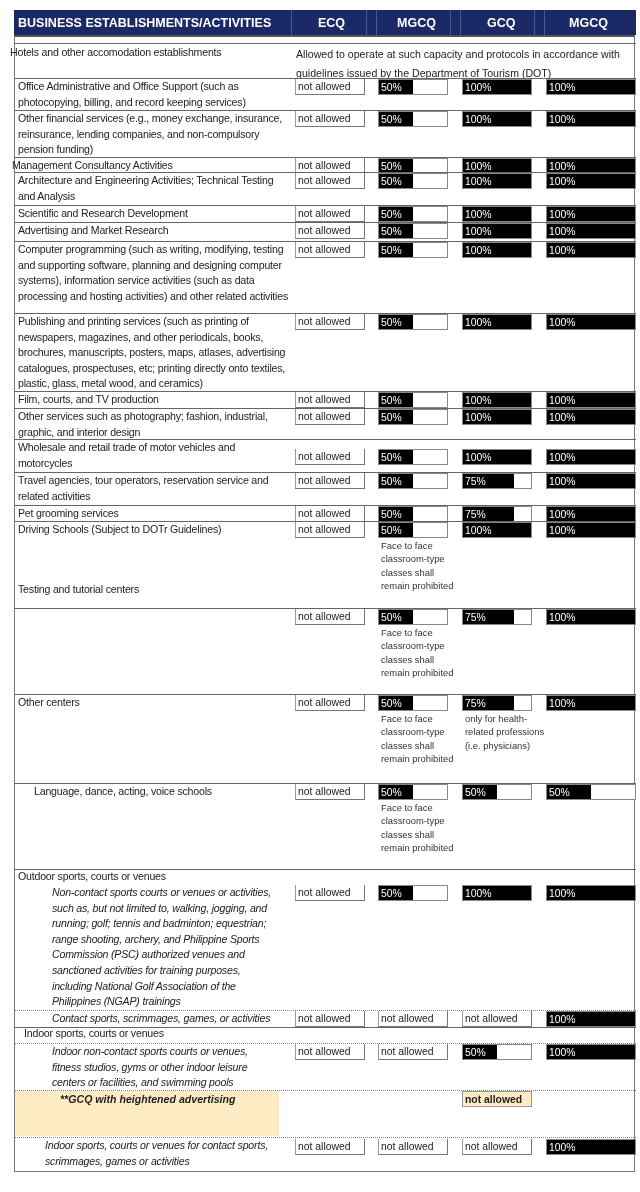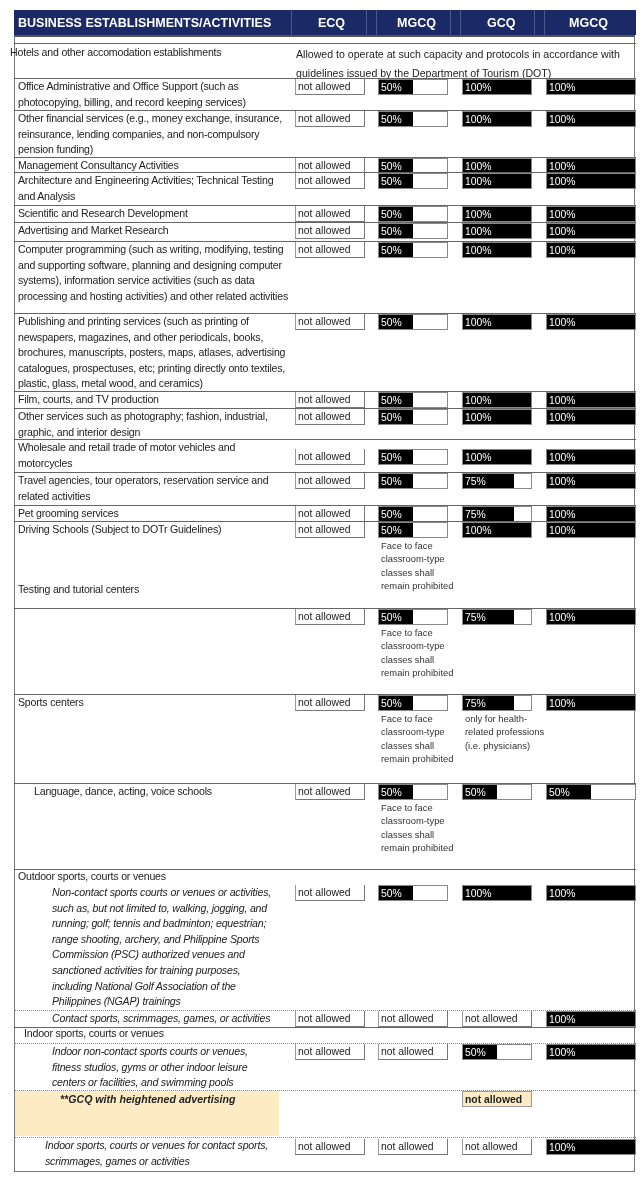--- a/index.html
+++ b/index.html
@@ -76,21 +76,21 @@
   </div>
 <div class="cell bar" style="left: 462px; top: 111px; width: 70px;">
     <div class="fill" style="width: 100%;"></div>
     <span class="lbl">100%</span>
   </div>
 <div class="cell bar" style="left: 546px; top: 111px; width: 90px;">
     <div class="fill" style="width: 100%;"></div>
     <span class="lbl">100%</span>
   </div>
 <div class="line" style="top: 157px;"></div>
-<div class="desc" style="left: 18px; top: 158px;">Management Consultancy Activities</div>
+<div class="desc" style="left: 12px; top: 158px;">Management Consultancy Activities</div>
 <div class="cell na" style="left: 295px; top: 158px; width: 70px;">not allowed</div>
 <div class="cell bar" style="left: 378px; top: 158px; width: 70px;">
     <div class="fill" style="width: 50%;"></div>
     <span class="lbl">50%</span>
   </div>
 <div class="cell bar" style="left: 462px; top: 158px; width: 70px;">
     <div class="fill" style="width: 100%;"></div>
     <span class="lbl">100%</span>
   </div>
 <div class="cell bar" style="left: 546px; top: 158px; width: 90px;">
@@ -273,21 +273,21 @@
 <div class="cell bar" style="left: 462px; top: 609px; width: 70px;">
     <div class="fill" style="width: 75%;"></div>
     <span class="lbl">75%</span>
   </div>
 <div class="cell bar" style="left: 546px; top: 609px; width: 90px;">
     <div class="fill" style="width: 100%;"></div>
     <span class="lbl">100%</span>
   </div>
 <div class="note" style="left: 381px; top: 626px;">Face to face classroom-type classes shall remain prohibited</div>
 <div class="line" style="top: 694px;"></div>
-<div class="desc" style="left: 18px; top: 695px;">Sports centers</div>
+<div class="desc" style="left: 18px; top: 695px;">Other centers</div>
 <div class="cell na" style="left: 295px; top: 695px; width: 70px;">not allowed</div>
 <div class="cell bar" style="left: 378px; top: 695px; width: 70px;">
     <div class="fill" style="width: 50%;"></div>
     <span class="lbl">50%</span>
   </div>
 <div class="cell bar" style="left: 462px; top: 695px; width: 70px;">
     <div class="fill" style="width: 75%;"></div>
     <span class="lbl">75%</span>
   </div>
 <div class="cell bar" style="left: 546px; top: 695px; width: 90px;">

